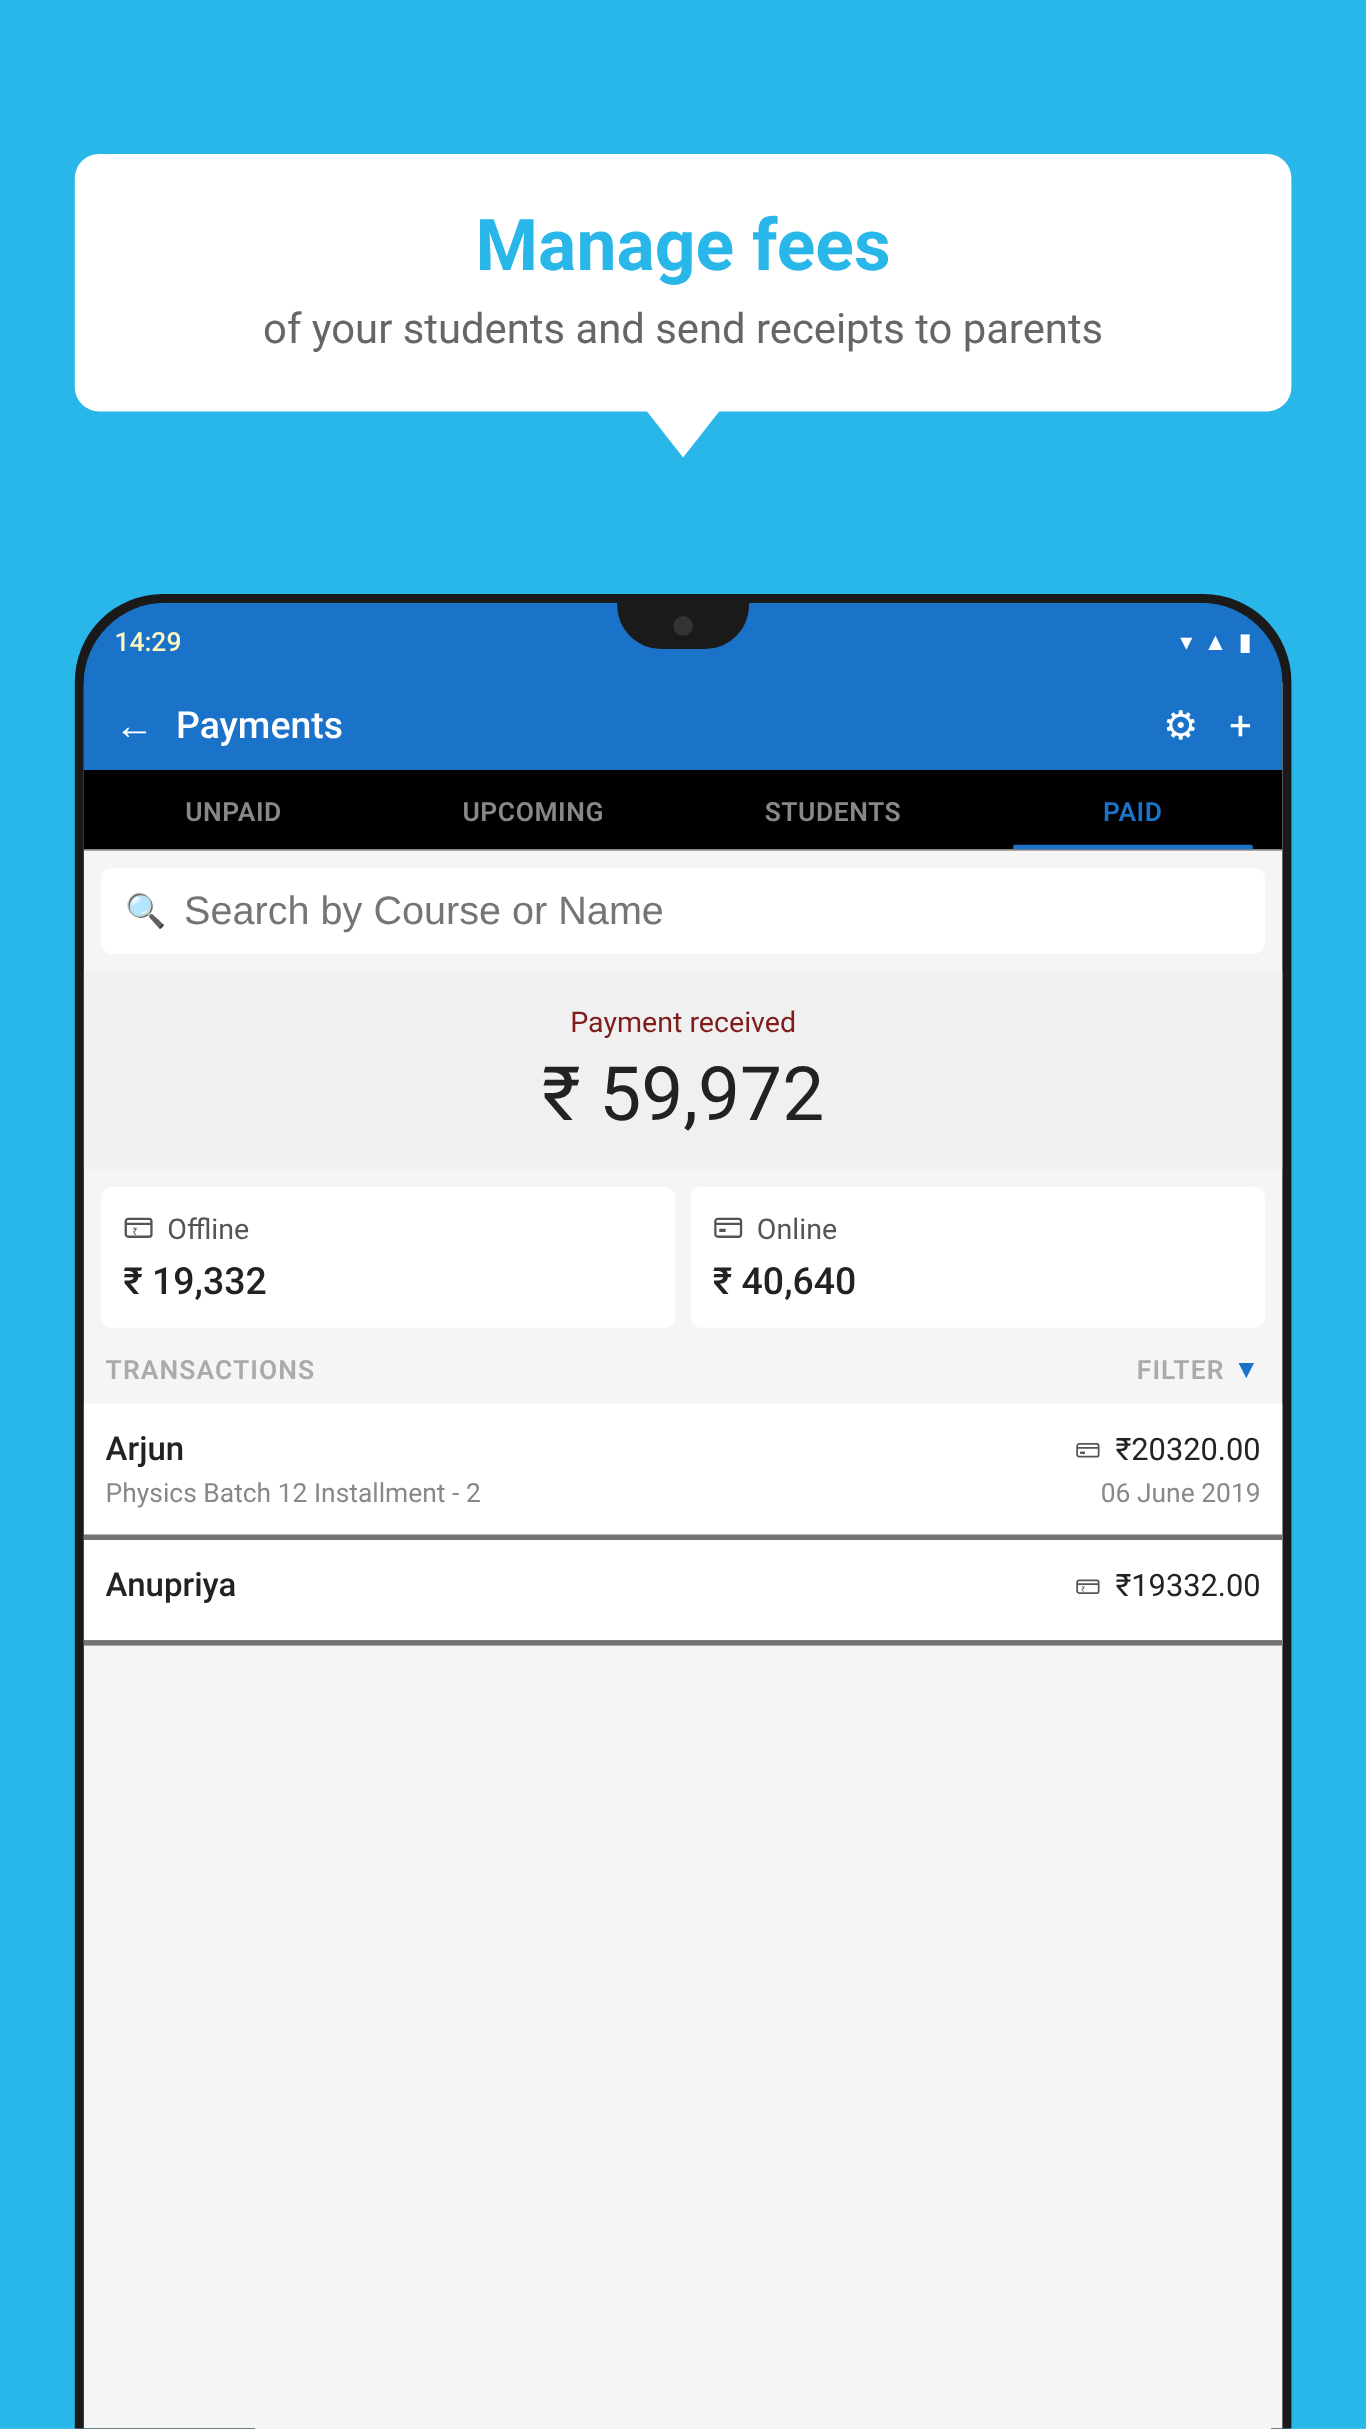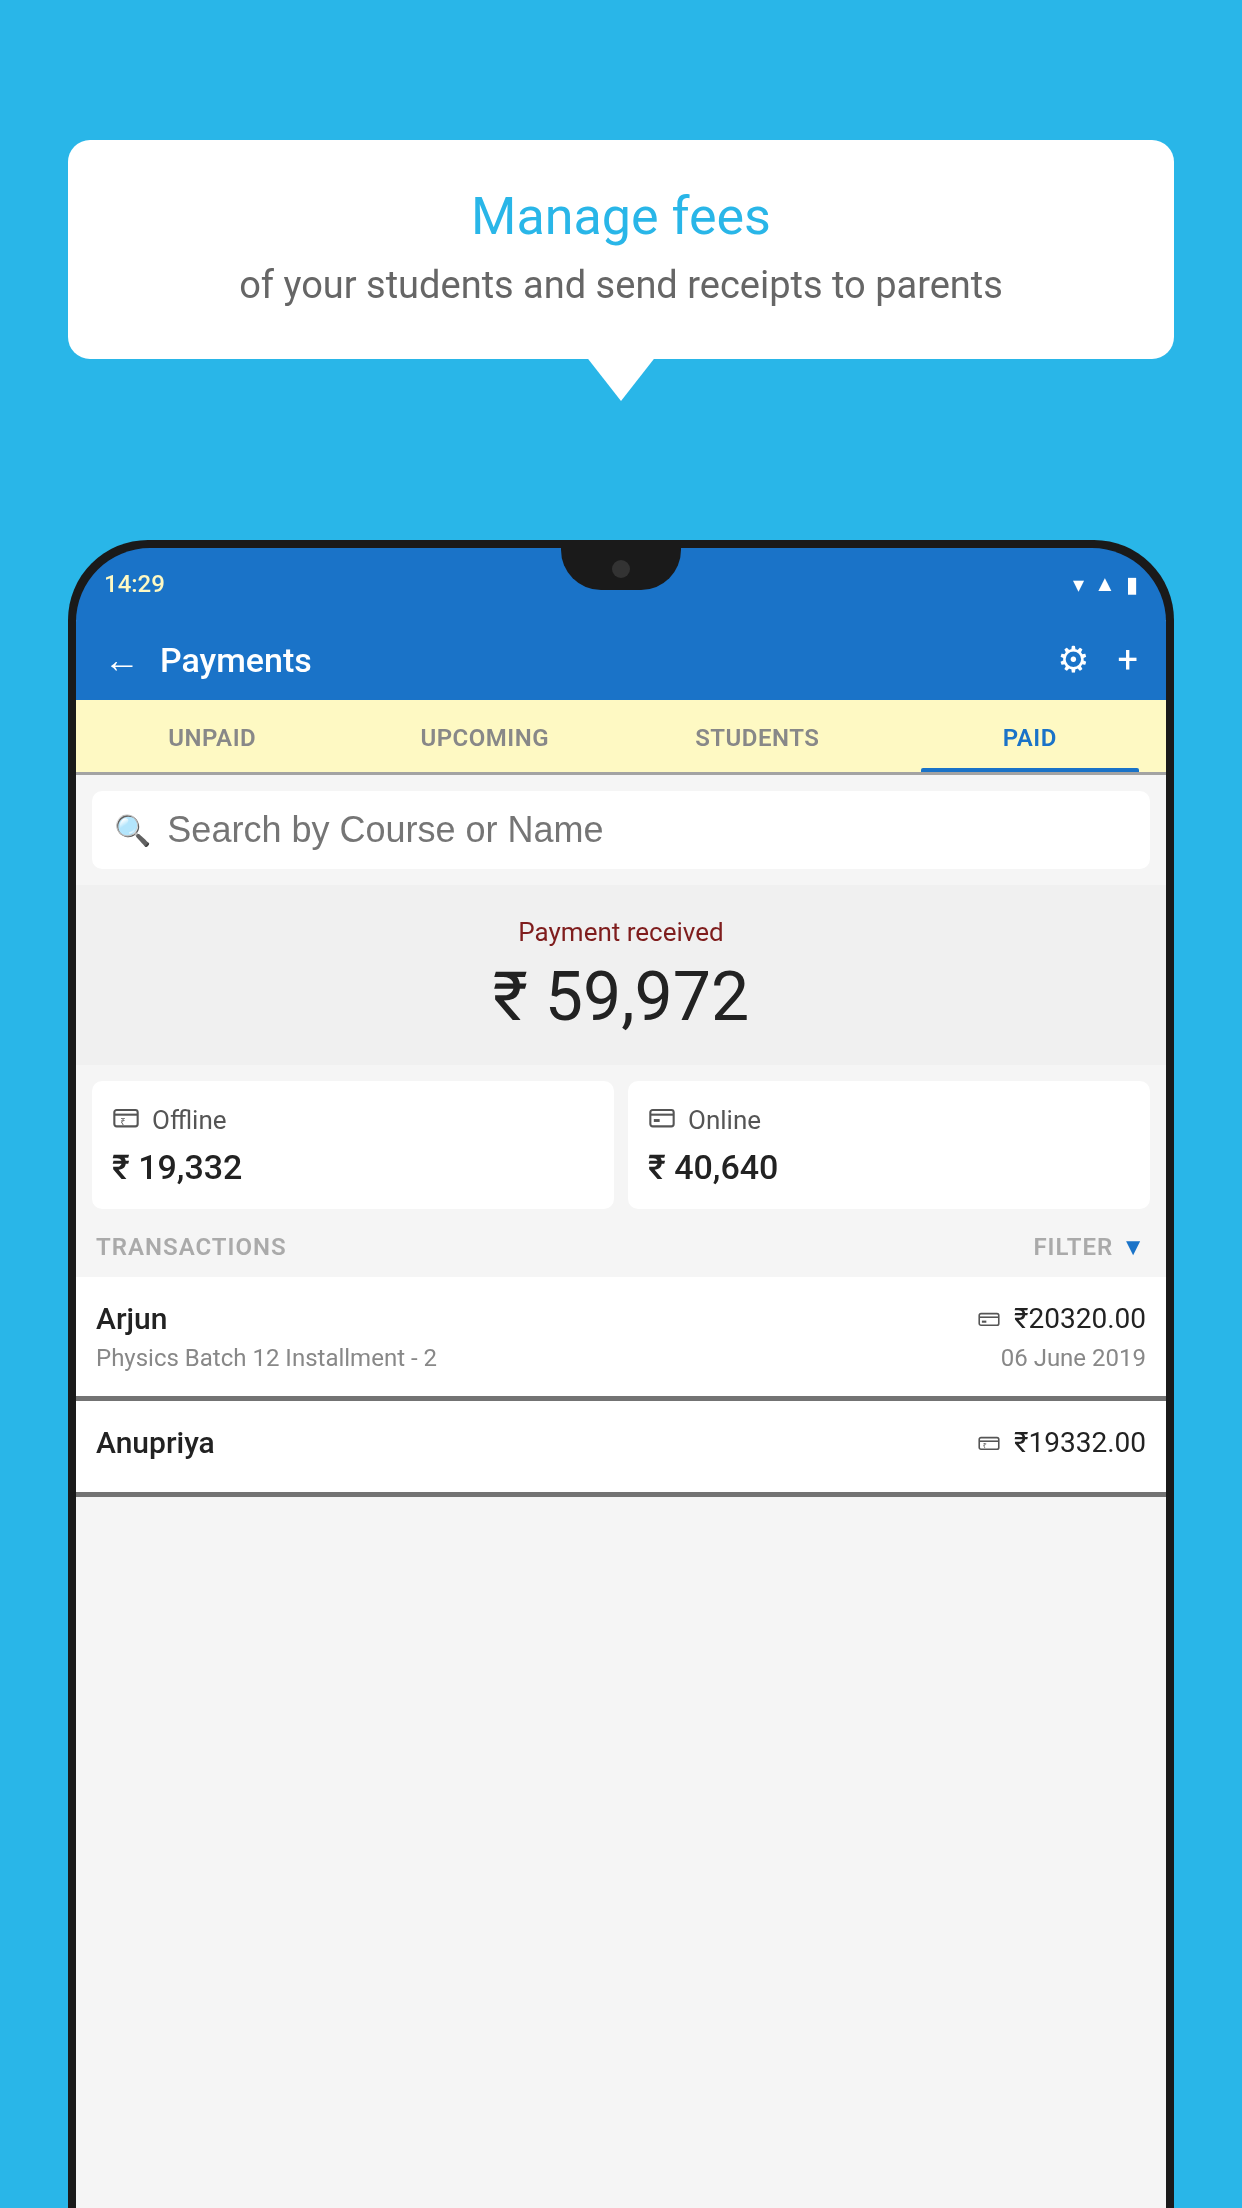--- a/index.html
+++ b/index.html
@@ -30,22 +30,22 @@
       bottom: -42px;
       left: 50%;
       transform: translateX(-50%);
       width: 0;
       height: 0;
       border-left: 36px solid transparent;
       border-right: 36px solid transparent;
       border-top: 46px solid white;
     }
     .tooltip-title {
-      font-size: 52px;
-      font-weight: 400;
+      font-size: 65px;
+      font-weight: 700;
       color: #29b6e8;
       line-height: 1.1;
       margin-bottom: 18px;
     }
     .tooltip-subtitle {
       font-size: 38px;
       color: #666;
       font-weight: 400;
     }
 
@@ -153,23 +153,23 @@
       align-items: center;
       gap: 28px;
     }
     .gear-icon, .plus-icon {
       color: white;
       font-size: 36px;
     }
 
     
     .tabs-bar {
-      background: #fef9c3;
-      display: flex;
-      border-bottom: 3px solid #a3a3a3;
+      background: #000000;
+      display: flex;
+      border-bottom: 1px solid #a3a3a3;
     }
     .tab-item {
       flex: 1;
       text-align: center;
       padding: 24px 8px 20px;
       font-size: 24px;
       font-weight: 600;
       color: #888;
       letter-spacing: 0.5px;
       position: relative;

